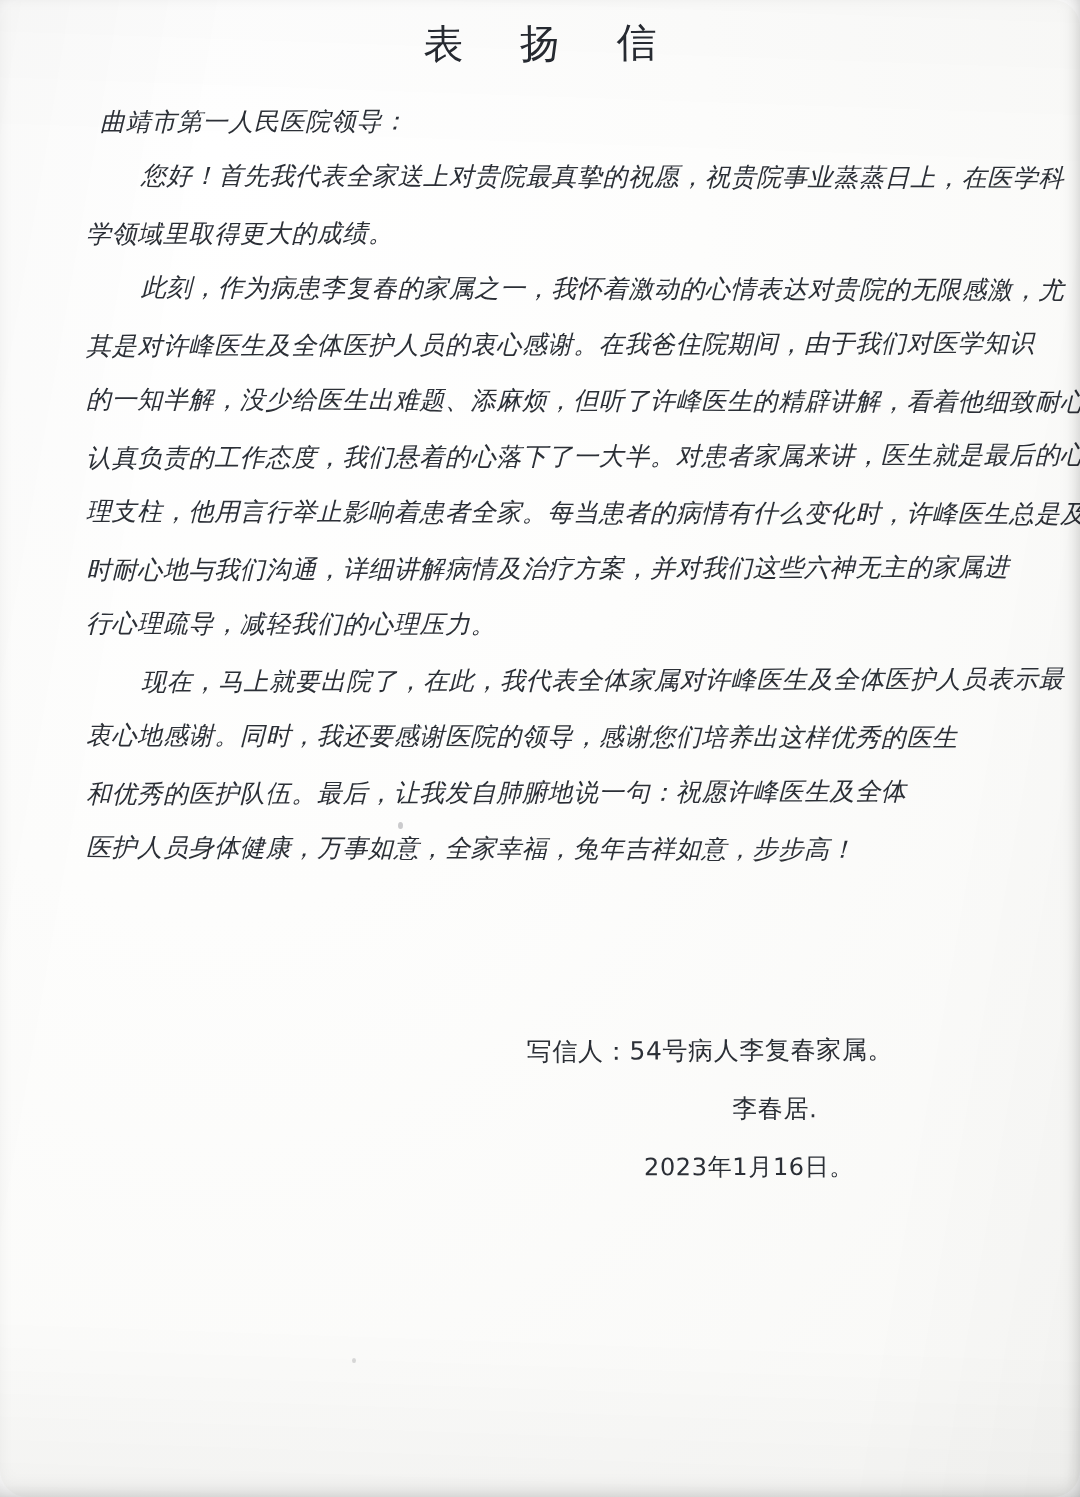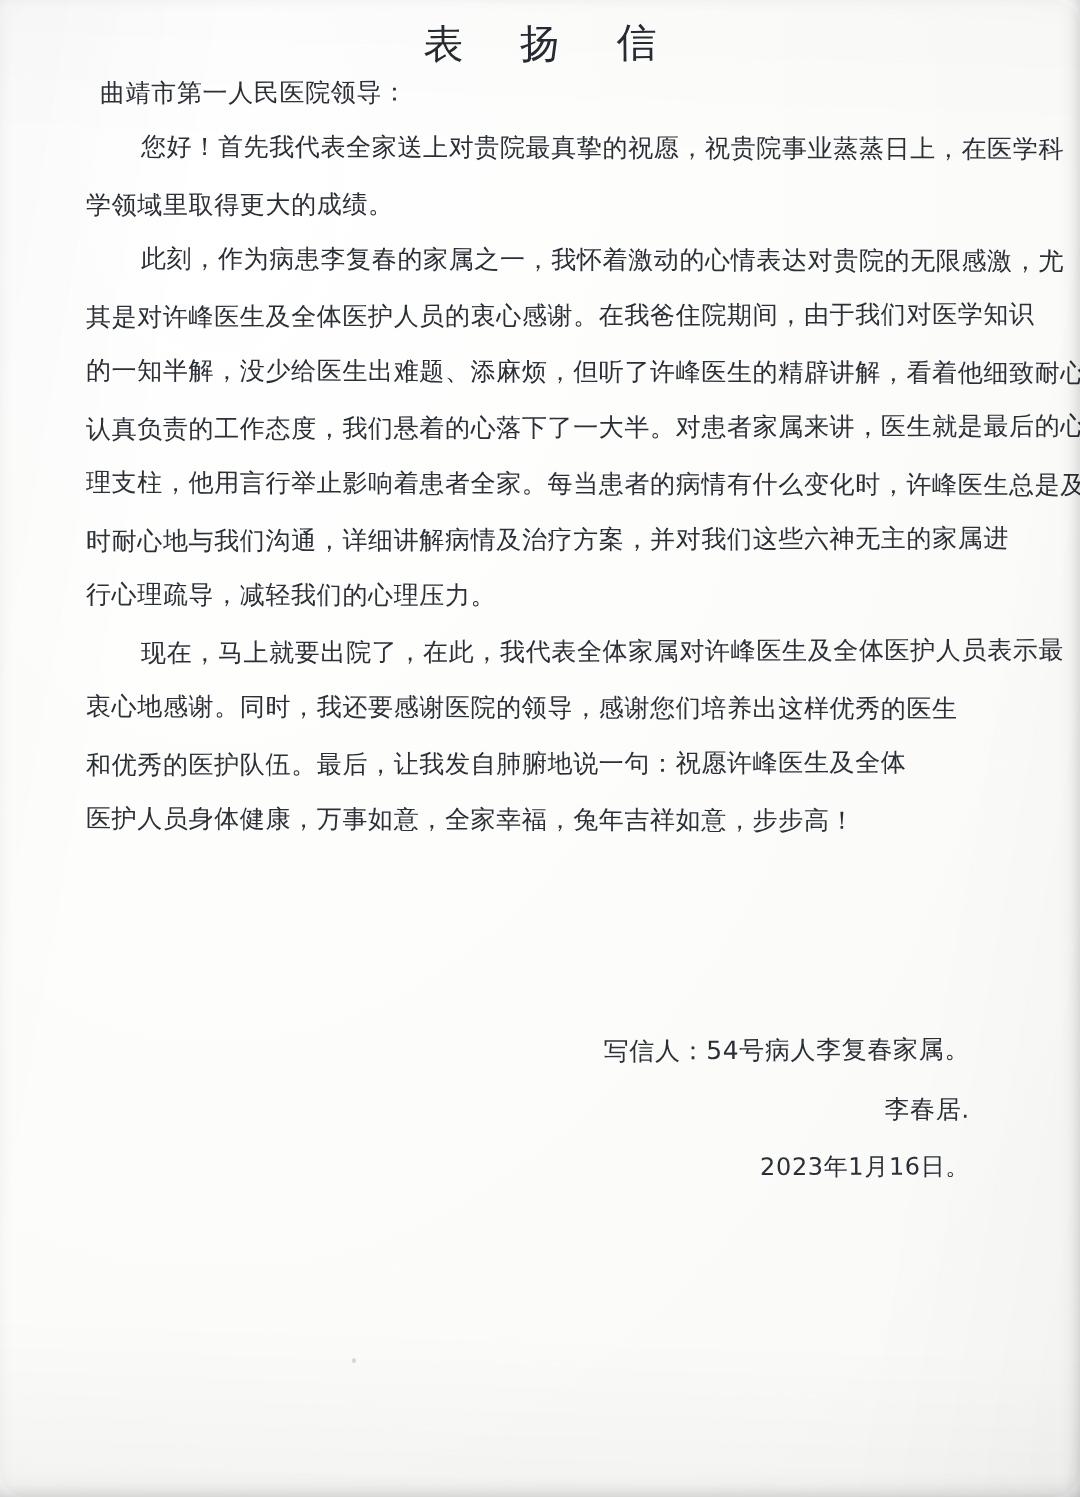--- a/index.html
+++ b/index.html
@@ -74,43 +74,44 @@
     font-size: 40px;
     letter-spacing: 0.55em;
     text-indent: 0.55em;
     color: #262a31;
     transform: rotate(-0.5deg);
   }
 
   #letter-body {
     position: absolute;
     left: 86px;
-    top: 64px;
+    top: 93px;
     width: 926px;
+    font-style: italic;
   }
 
   .letter-line {
     font-size: 25px;
     line-height: 56px;
     white-space: pre;
     color: #2b2f36;
   }
   
   .letter-line:nth-child(odd)  { transform: rotate(-0.20deg); }
   .letter-line:nth-child(even) { transform: rotate(0.16deg); }
 
   .letter-line.salutation { margin-left: 14px; }
   .letter-line.indent     { text-indent: 2.2em; }
 
   #letter-signature {
     position: absolute;
     right: 110px;
     top: 1022px;
     width: 520px;
-    text-align: right;
+    text-align: center;
   }
   .sig-line {
     font-size: 25px;
     line-height: 58px;
     white-space: pre;
     color: #2b2f36;
   }
   #sig-signer   { margin-left: 0px;   transform: rotate(-0.35deg); }
   #sig-name     { margin-left: 130px; transform: rotate(0.25deg); }
   #sig-date     { margin-left: 78px;  transform: rotate(-0.15deg); font-size: 24px; }

